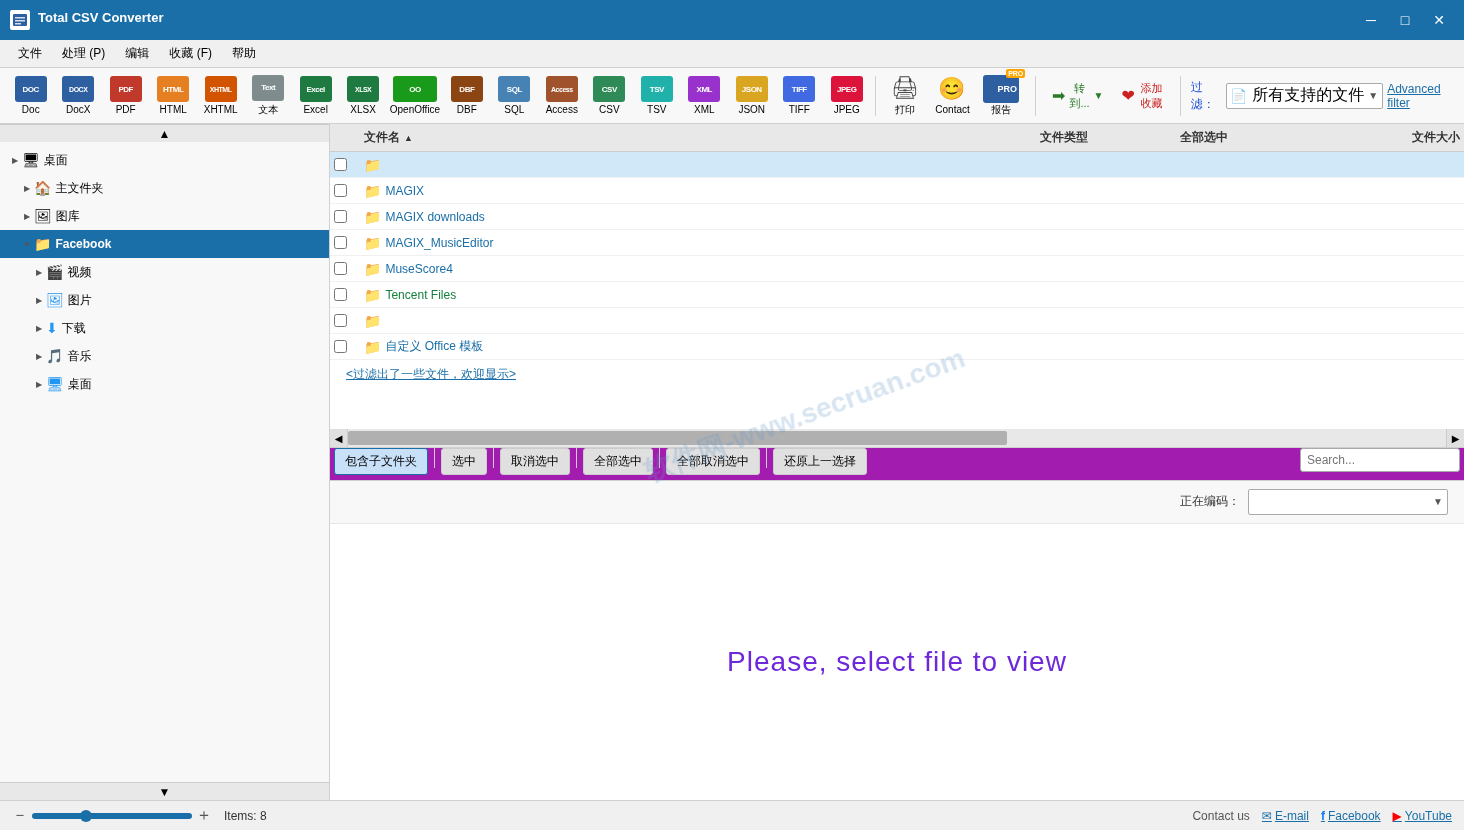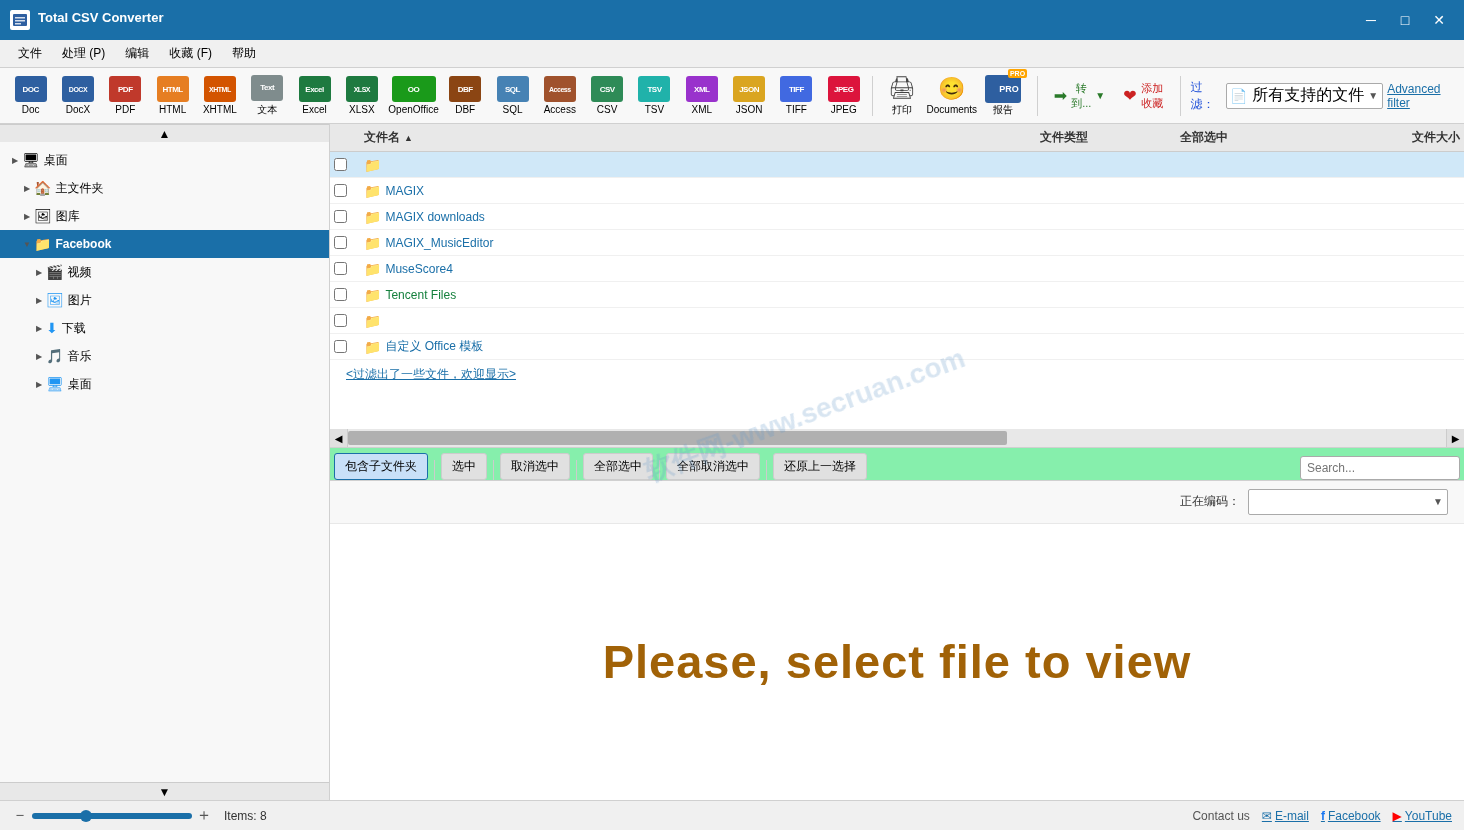--- a/index.html
+++ b/index.html
@@ -303,26 +303,26 @@
       display: flex;
       align-items: center;
     }
     .h-scroll-left { width: 18px; height: 18px; display: flex; align-items: center; justify-content: center; cursor: pointer; font-size: 10px; background: #e0e0e0; border-right: 1px solid #ccc; }
     .h-scroll-right { width: 18px; height: 18px; display: flex; align-items: center; justify-content: center; cursor: pointer; font-size: 10px; background: #e0e0e0; border-left: 1px solid #ccc; }
     .h-scroll-track { flex: 1; height: 18px; background: #e8e8e8; position: relative; }
     .h-scroll-thumb { position: absolute; left: 0; top: 2px; height: 14px; width: 60%; background: #b0b0b0; border-radius: 2px; }
 
     
     #bottom-toolbar {
-      background: #86efac;
+      background: #a21caf;
       border-top: 1px solid #d0d0d0;
       border-bottom: 1px solid #d0d0d0;
       height: 34px;
       display: flex;
-      align-items: flex-end;
+      align-items: flex-start;
       padding: 0 4px;
       gap: 2px;
     }
     .bottom-btn {
       padding: 4px 10px;
       background: #e0e0e0;
       border: 1px solid #ccc;
       border-radius: 3px;
       cursor: pointer;
       font-size: 12px;
@@ -366,23 +366,23 @@
 
     
     #preview-area {
       flex: 1;
       display: flex;
       align-items: center;
       justify-content: center;
       background: white;
     }
     .preview-text {
-      font-size: 47px;
-      color: #a16207;
-      font-weight: 700;
+      font-size: 28px;
+      color: #6d28d9;
+      font-weight: 400;
       letter-spacing: 1px;
     }
 
     
     #status-bar {
       height: 30px;
       background: #f0f0f0;
       border-top: 1px solid #d0d0d0;
       display: flex;
       align-items: center;
@@ -532,21 +532,21 @@
 
   <div class="toolbar-separator"></div>
 
   <button class="tool-btn-large">
     <span class="print-icon">🖨</span>
     <span>打印</span>
   </button>
 
   <button class="tool-btn-large">
     <span class="automate-icon">😊</span>
-    <span>Documents</span>
+    <span>Contact</span>
   </button>
 
   <div id="toolbar-right">
 
     <div class="report-btn">
       <div class="report-icon-box">
         <span style="font-size:9px;font-weight:bold;color:white;">PRO</span>
         <div class="pro-badge">PRO</div>
       </div>
       <span>报告</span>

